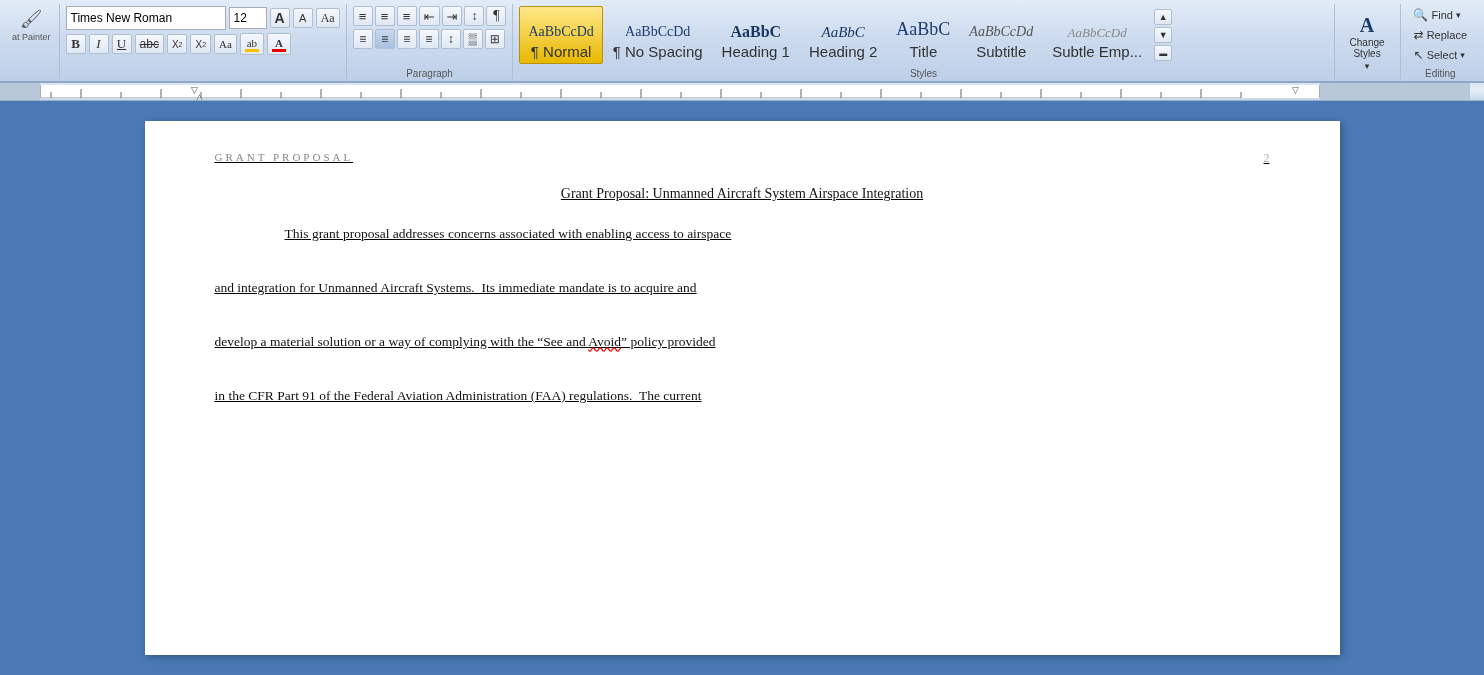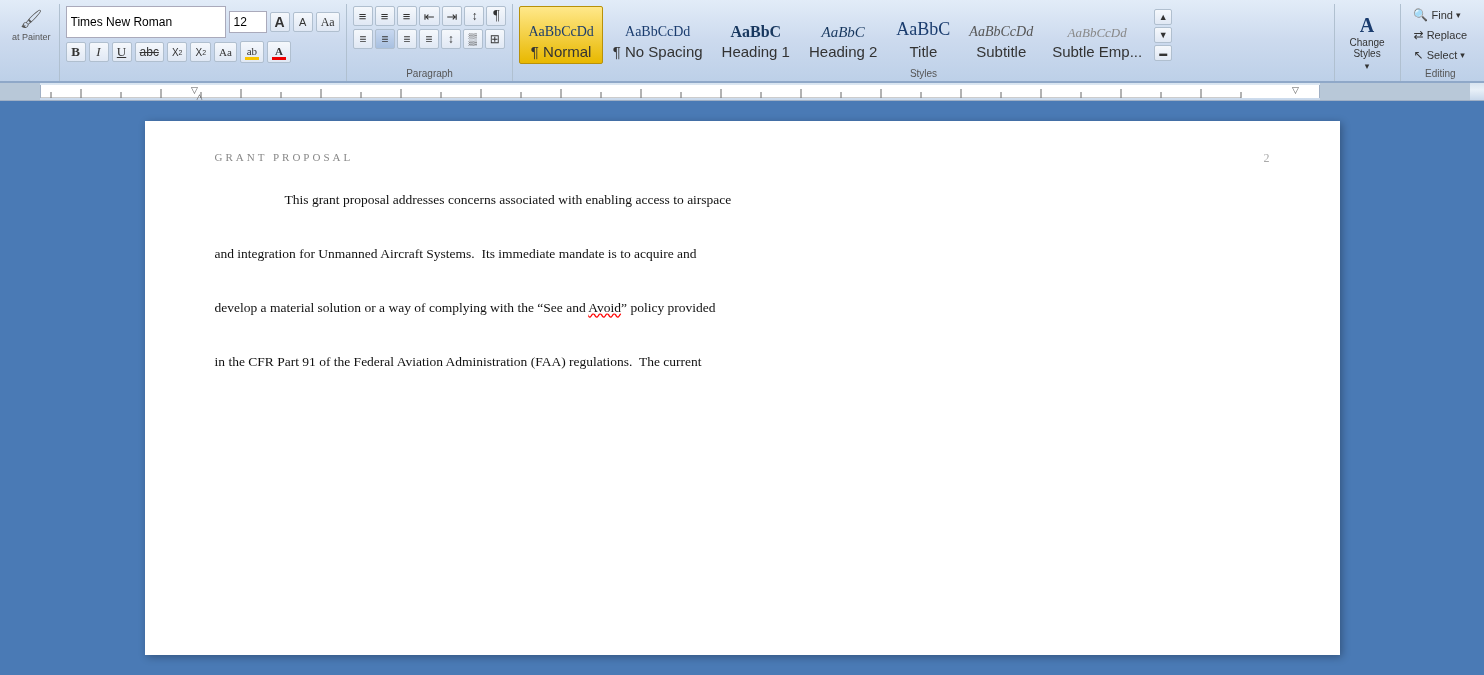--- a/index.html
+++ b/index.html
@@ -13,21 +13,21 @@
       flex-direction: column;
     }
 
     .font-name-box {
       background: white;
       border: 1px solid #aab;
       padding: 2px 4px;
       font-size: 12px;
       font-family: Arial, sans-serif;
       width: 160px;
-      height: 32px;
+      height: 24px;
     }
 
     .font-size-box {
       background: white;
       border: 1px solid #aab;
       padding: 2px 4px;
       font-size: 12px;
       font-family: Arial, sans-serif;
       width: 38px;
       height: 22px;
@@ -189,20 +189,21 @@
       justify-content: center;
     }
 
     .doc-page {
       background: white;
       width: 1195px;
       min-height: 490px;
       box-shadow: 2px 2px 8px rgba(0,0,0,0.3);
       padding: 30px 70px 40px 70px;
       position: relative;
+      text-decoration: underline;
     }
 
     .page-header {
       display: flex;
       justify-content: space-between;
       align-items: flex-start;
       margin-bottom: 20px;
       color: #888;
       font-size: 11px;
       font-family: 'Times New Roman', serif;
@@ -501,20 +502,21 @@
   </div>
 </div>
 
 <div class="doc-area">
   <div class="doc-page">
     <div class="page-header">
       <span class="header-title">GRANT PROPOSAL</span>
       <span class="page-number">2</span>
     </div>
 
+    <div class="doc-title">Grant Proposal: Unmanned Aircraft System Airspace Integration</div>
 
     <div class="doc-body" contenteditable="false" style="">
       This grant proposal addresses concerns associated with enabling access to airspace<br><br>
       and integration for Unmanned Aircraft Systems.&nbsp; Its immediate mandate is to acquire and<br><br>
       develop a material solution or a way of complying with the “See and <span class="squiggle">Avoid</span>” policy provided<br><br>
       in the CFR Part 91 of the Federal Aviation Administration (FAA) regulations.&nbsp; The current
     </div>
   </div>
 </div>
 

